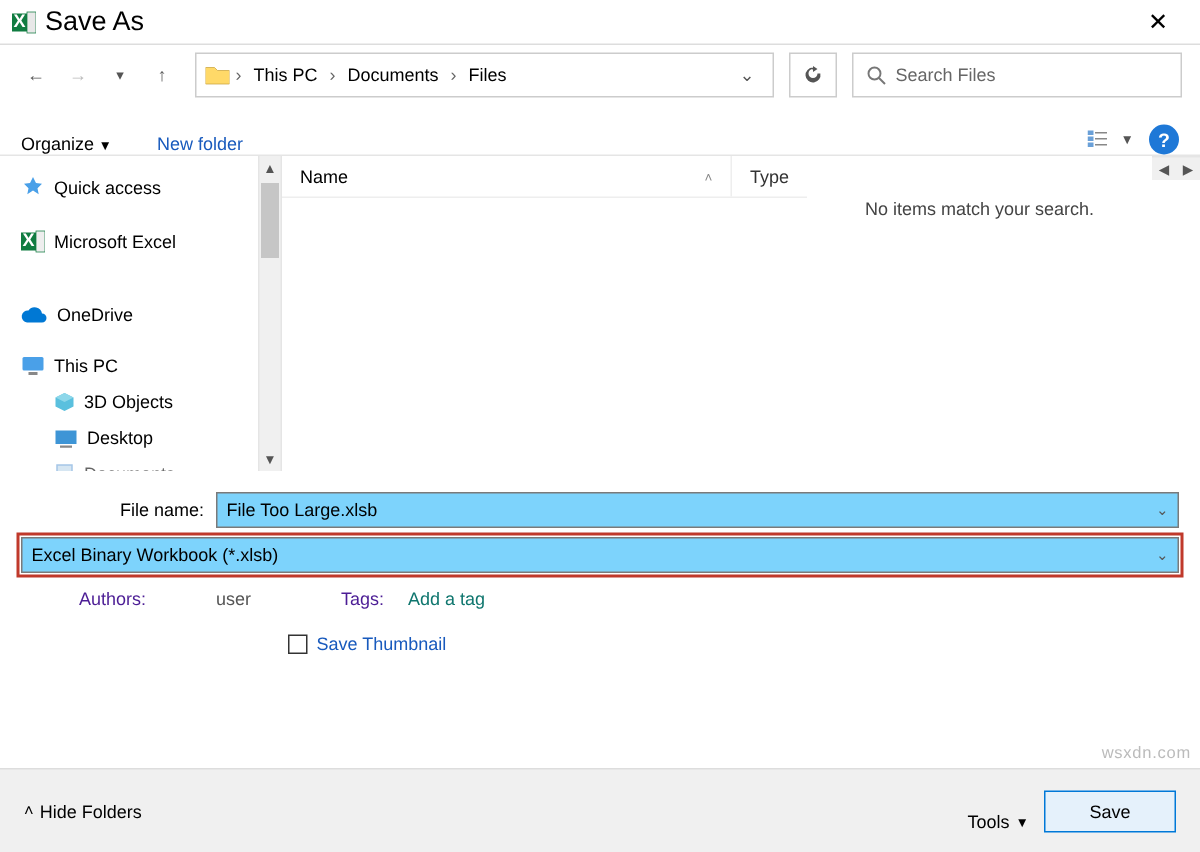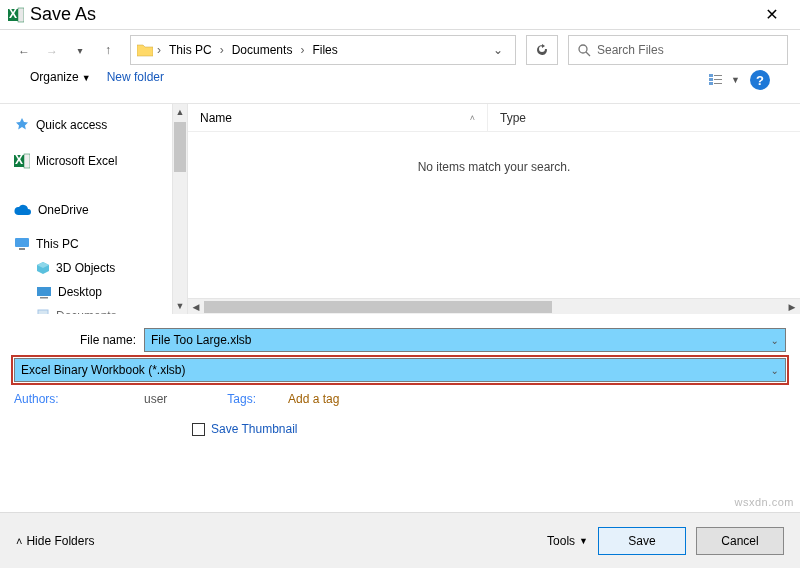--- a/index.html
+++ b/index.html
@@ -11,61 +11,61 @@
 .navbar{height:40px;display:flex;align-items:center;padding:4px 12px;gap:4px}
 .nav-btn{width:24px;height:24px;display:flex;align-items:center;justify-content:center;cursor:pointer;color:#555}
 .nav-btn.disabled{color:#bbb}
 .path-box{flex:1;height:30px;border:1px solid #ccc;display:flex;align-items:center;padding:0 6px;margin:0 6px;gap:2px}
 .path-seg{padding:2px 4px;cursor:pointer}
 .path-chev{color:#666;padding:0 2px}
 .dd-arrow{margin-left:auto;color:#555;padding:0 6px}
 .refresh-btn{width:32px;height:30px;border:1px solid #ccc;display:flex;align-items:center;justify-content:center;cursor:pointer}
 .search-box{width:220px;height:30px;border:1px solid #ccc;margin-left:6px;display:flex;align-items:center;padding:0 8px;color:#666}
 .search-box .ph{margin-left:6px;color:#666}
-.toolbar{height:34px;display:flex;align-items:flex-start;padding:0 30px;gap:16px;border-bottom:1px solid #e5e5e5}
+.toolbar{height:34px;display:flex;align-items:flex-end;padding:0 14px;gap:30px;border-bottom:1px solid #e5e5e5}
 .tool-link{color:#185abd;cursor:pointer}
 .tool-link .tri{font-size:9px;margin-left:3px}
 .tool-right{margin-left:auto;display:flex;align-items:center;gap:10px}
 .view-btn{display:flex;align-items:center;gap:4px;cursor:pointer;color:#444}
 .help-btn{width:20px;height:20px;border-radius:50%;background:#1e78d7;color:#fff;display:flex;align-items:center;justify-content:center;font-weight:bold;font-size:13px;cursor:pointer}
 .main{display:flex;height:210px;position:relative}
 .sidebar{width:172px;padding:8px 4px 0 10px;overflow:hidden}
 .side-item{display:flex;align-items:center;gap:6px;padding:5px 4px;cursor:pointer}
 .side-item.indent{padding-left:26px}
 .side-item .lbl{white-space:nowrap}
 .vscroll{width:16px;background:#f0f0f0;display:flex;flex-direction:column;align-items:center;border-left:1px solid #e5e5e5;border-right:1px solid #e5e5e5}
 .vscroll .arr{height:16px;font-size:9px;color:#555;display:flex;align-items:center;justify-content:center;width:100%;cursor:pointer}
 .vscroll .thumb{width:12px;flex:0 0 50px;background:#c6c6c6;margin-top:2px}
-.listing{flex:1;display:flex;flex-direction:column}
+.listing{flex:1;display:flex;flex-direction:row}
 .cols{height:28px;display:flex;align-items:center;border-bottom:1px solid #eee}
 .col{padding:0 12px;color:#333;border-right:1px solid #eee;height:100%;display:flex;align-items:center;gap:6px;cursor:pointer}
 .col.name{flex:0 0 300px}
 .col.date{flex:0 0 160px}
 .col.type{flex:1;border-right:none}
 .empty{flex:1;display:flex;align-items:flex-start;justify-content:center;padding-top:28px;color:#444}
 .hscroll{height:16px;background:#f0f0f0;display:flex;align-items:center;border-top:1px solid #e5e5e5}
 .hscroll .arr{width:16px;font-size:9px;color:#555;text-align:center;cursor:pointer}
 .hscroll .track{flex:1;height:12px;position:relative}
 .hscroll .thumb{position:absolute;left:0;width:60%;height:12px;background:#c6c6c6}
 .form{padding:8px 14px 0 14px}
 .form-row{display:flex;align-items:center;margin:6px 0}
 .form-lbl{width:130px;text-align:right;padding-right:8px}
 .form-combo{flex:1;height:24px;border:1px solid #7a7a7a;padding:0 6px;display:flex;align-items:center;position:relative;background:#7dd3fc}
 .form-combo .cv{flex:1}
 .form-combo .car{color:#555;font-size:10px}
 .hl{outline:2px solid #c0392b;outline-offset:1px}
 .meta-row{display:flex;align-items:center;margin:10px 0 0 0}
-.meta-lbl{width:130px;text-align:left;padding-right:24px;color:#3b82f6}
+.meta-lbl{width:130px;text-align:center;padding-right:8px;color:#4c1d95}
 .meta-val{color:#555;margin-right:60px}
-.meta-val.link{color:#a16207;cursor:pointer}
+.meta-val.link{color:#0f766e;cursor:pointer}
 .thumb-row{display:flex;align-items:center;margin:16px 0 0 178px;gap:6px}
 .chk{width:13px;height:13px;border:1px solid #333;display:inline-block}
 .footer{position:absolute;bottom:0;left:0;right:0;height:56px;background:#f0f0f0;border-top:1px solid #ddd;display:flex;align-items:center;padding:0 16px}
 .hidef{display:flex;align-items:center;gap:4px;cursor:pointer}
-.footer-right{margin-left:auto;display:flex;align-items:center;gap:10px}
+.footer-right{margin-left:auto;display:flex;align-items:flex-end;gap:10px}
 .tools{cursor:pointer;display:flex;align-items:center;gap:4px}
 .btn{min-width:88px;height:28px;border:1px solid #888;background:#e1e1e1;display:flex;align-items:center;justify-content:center;cursor:pointer}
 .btn.primary{border:1px solid #0078d7;background:#e5f1fb}
 .watermark{position:absolute;right:6px;bottom:60px;font-size:11px;color:#bbb;letter-spacing:.5px}
 svg{display:block}
 </style>
 </head>
 <body>
 
 <div class="titlebar">
@@ -253,17 +253,16 @@
   <div class="hidef">
     <span style="font-size:11px">˄</span>
     <span>Hide Folders</span>
   </div>
   <div class="footer-right">
     <div class="tools">
         <span>Tools</span>
         <span style="font-size:9px">▼</span>
       </div>
     <div class="btn primary">Save</div>
-    <div class="btn">Cancel</div>
   </div>
 </div>
 
 <div class="watermark">wsxdn.com</div>
 
 </body></html>

